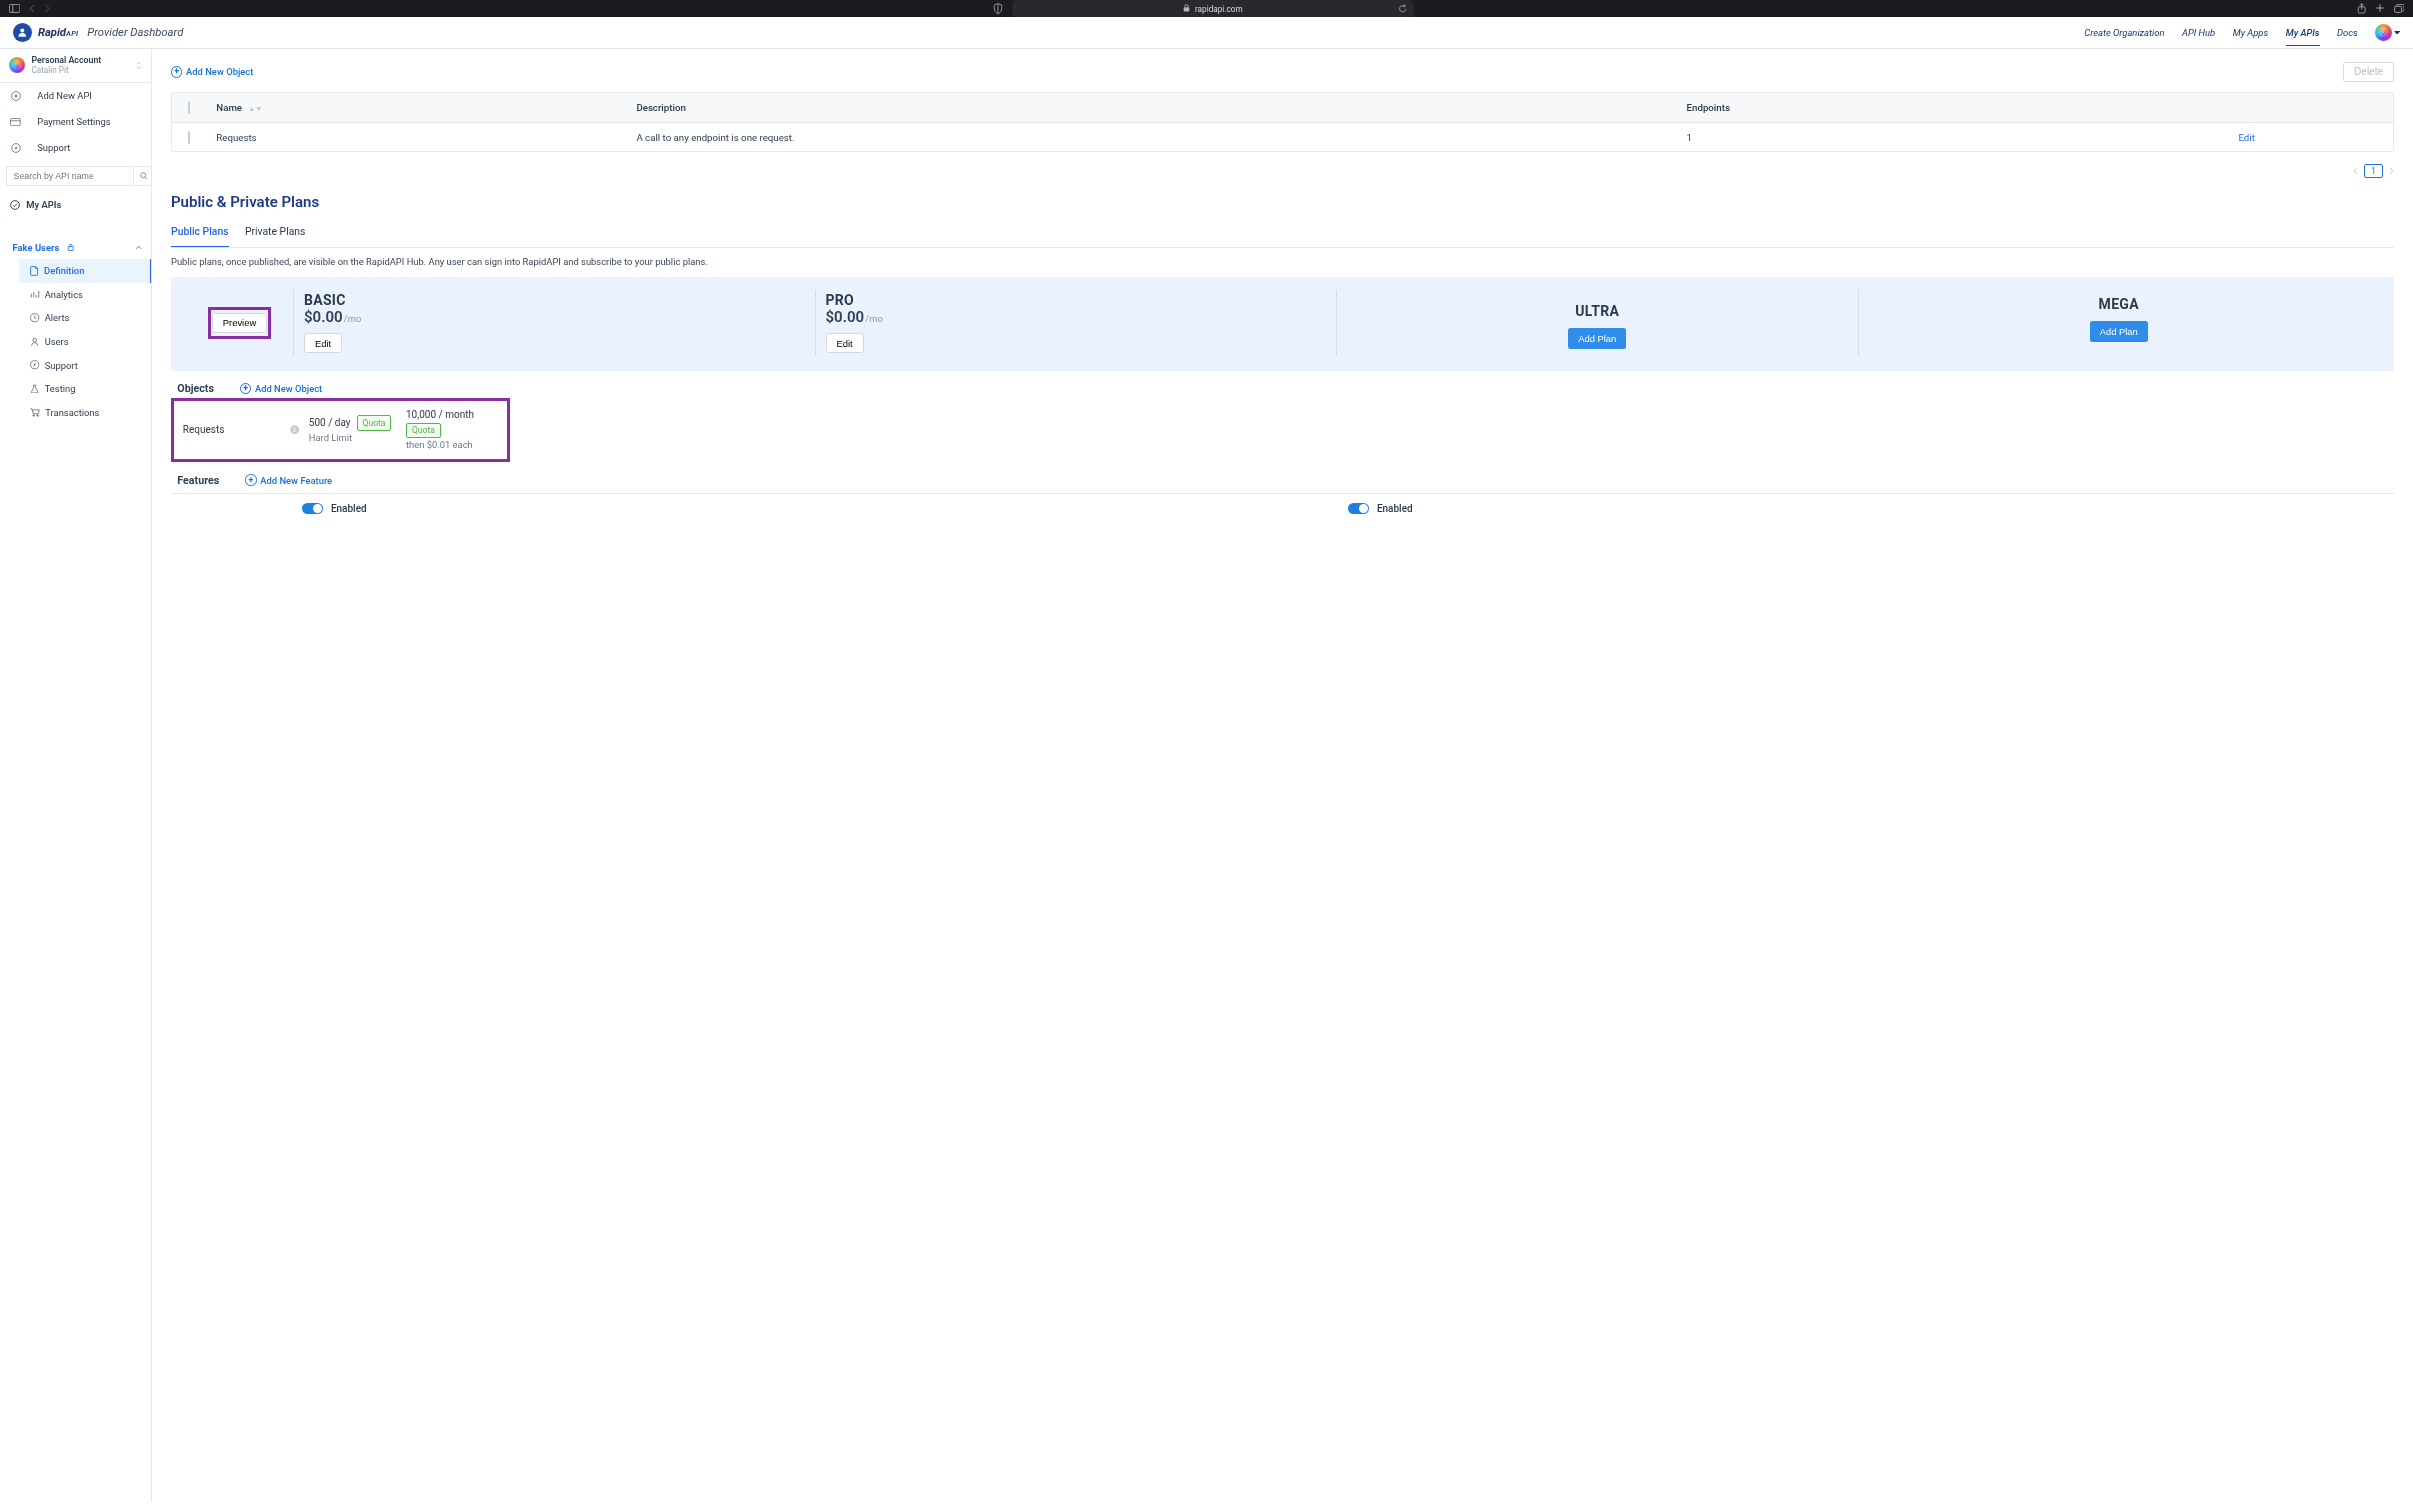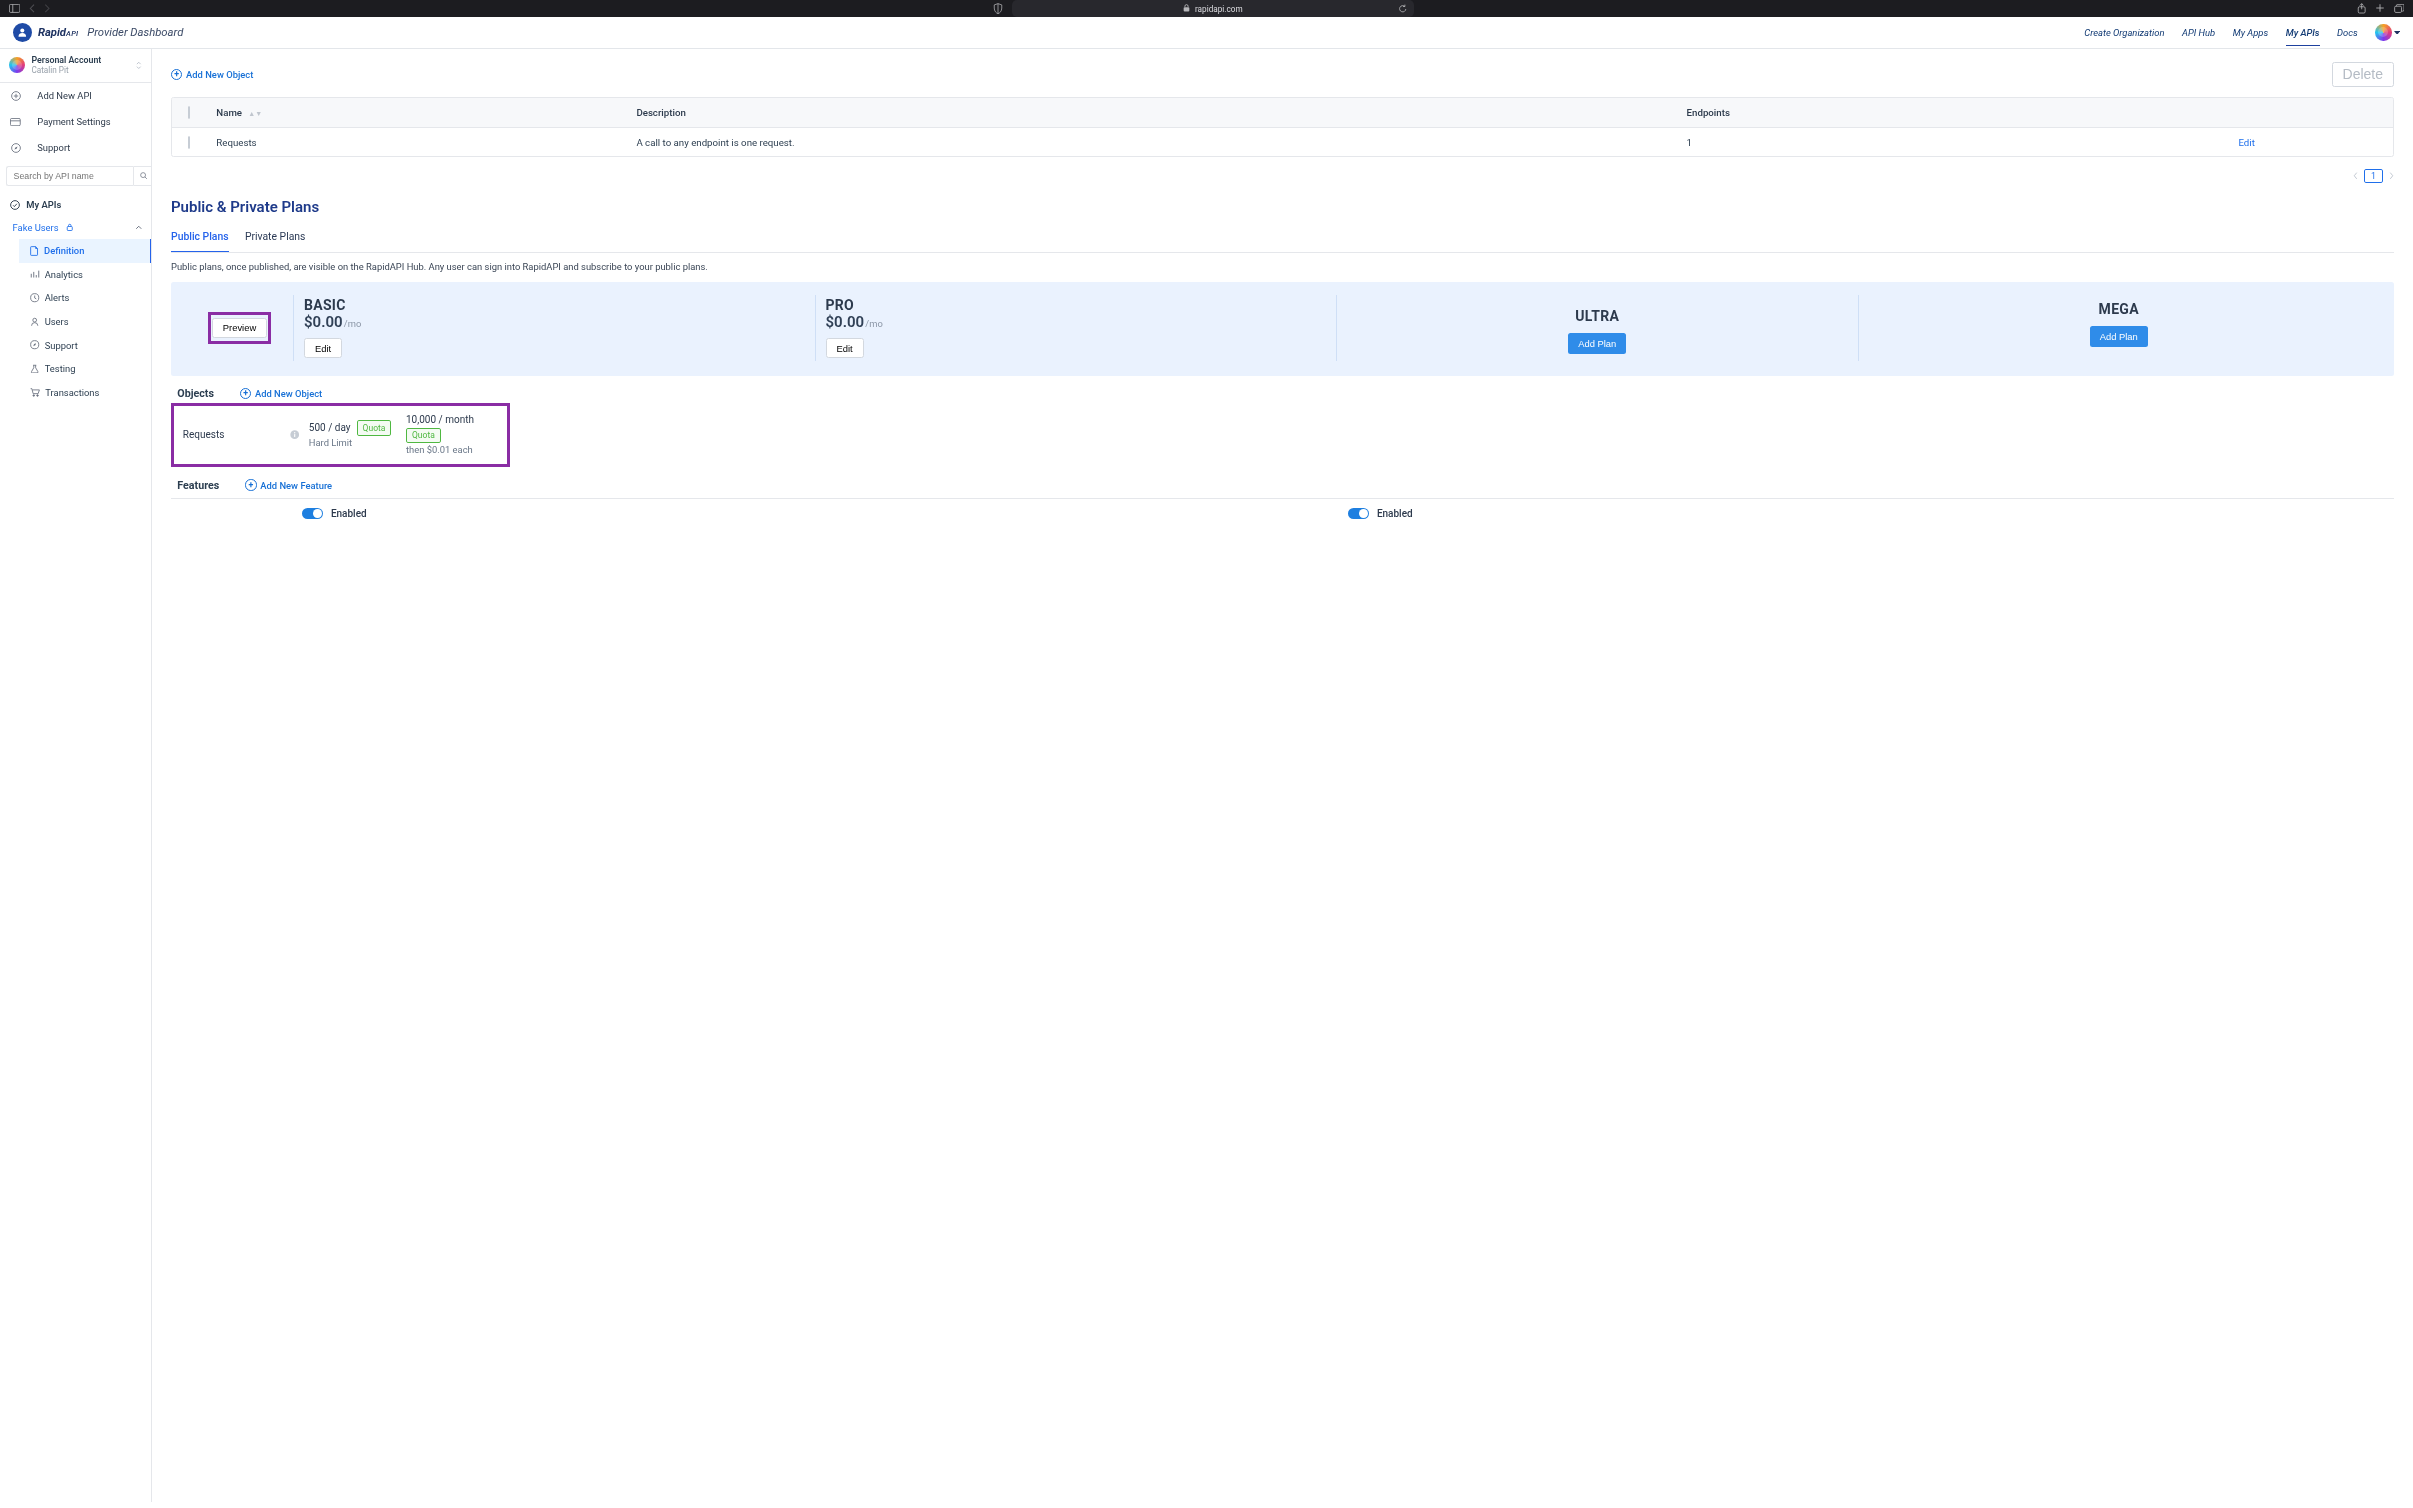--- a/index.html
+++ b/index.html
@@ -214,21 +214,21 @@
     align-items:center;
     padding: 6.3px 8.8px 6.3px 12.6px;
     gap: 5px;
     font-size: 9.4px;
     cursor:pointer;
     position:relative;
   }
   .tree-row .chev {
     position:absolute; right:8.8px; color:#6b7280;
   }
-  .tree-row.api-name { color: var(--link-blue); font-weight:400; }
+  .tree-row.api-name { color: var(--link-blue); font-weight:700;margin-top:20px; }
   .subnav {
     padding-left: 19px;
   }
   .subnav .tree-row {
     padding: 6.3px 8.8px 6.3px 11.3px;
   }
   .tree-row.active {
     background: var(--active-bg);
     color: var(--link-blue);
     font-weight:500;
@@ -245,21 +245,21 @@
     display:flex;
     align-items:center;
     margin-bottom: 10px;
   }
   .btn-ghost {
     border: 0.6px solid #d3d8df;
     background: #fff;
     color: #333;
     border-radius: 2.5px;
     padding: 3.8px 10px;
-    font-size: 14px;
+    font-size: 10px;
     cursor: pointer;
   }
   .btn-ghost.disabled { color:#b4bbc4; cursor:not-allowed; }
   .btn-text-blue {
     color: #1770d6;
     font-weight: 500;
     cursor:pointer;
     display:inline-flex;
     align-items:center;
     gap:3.8px;

